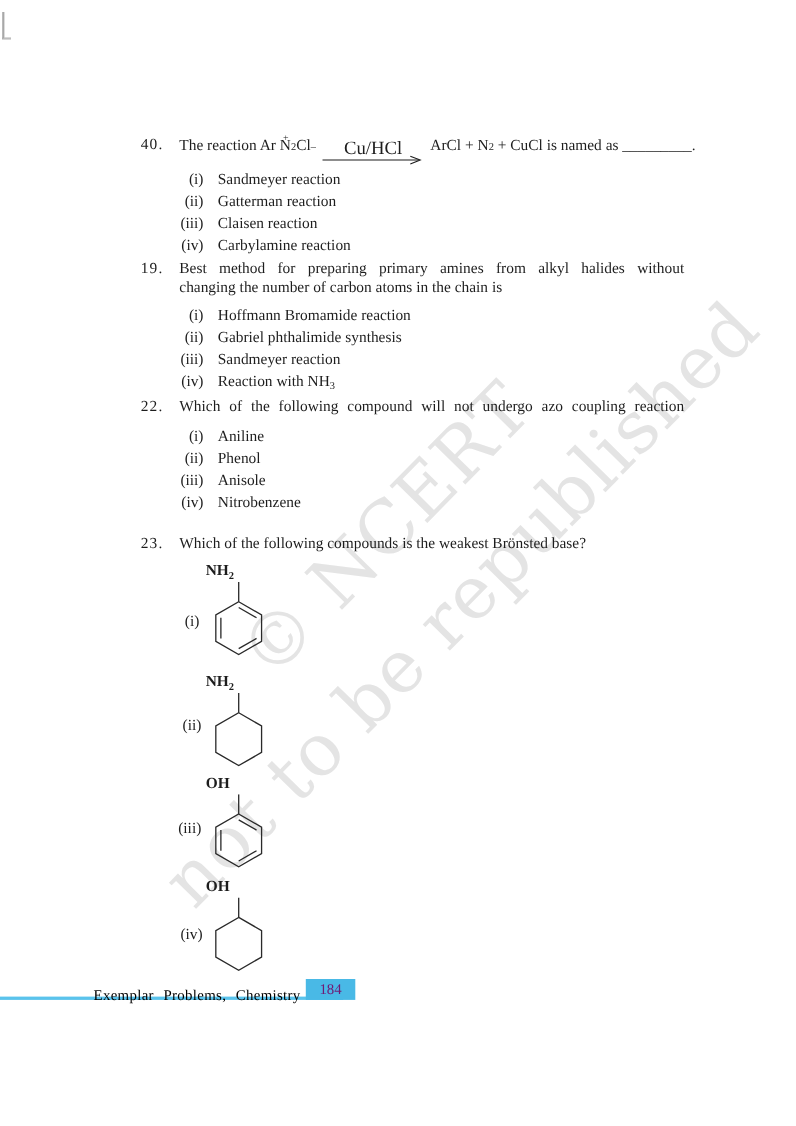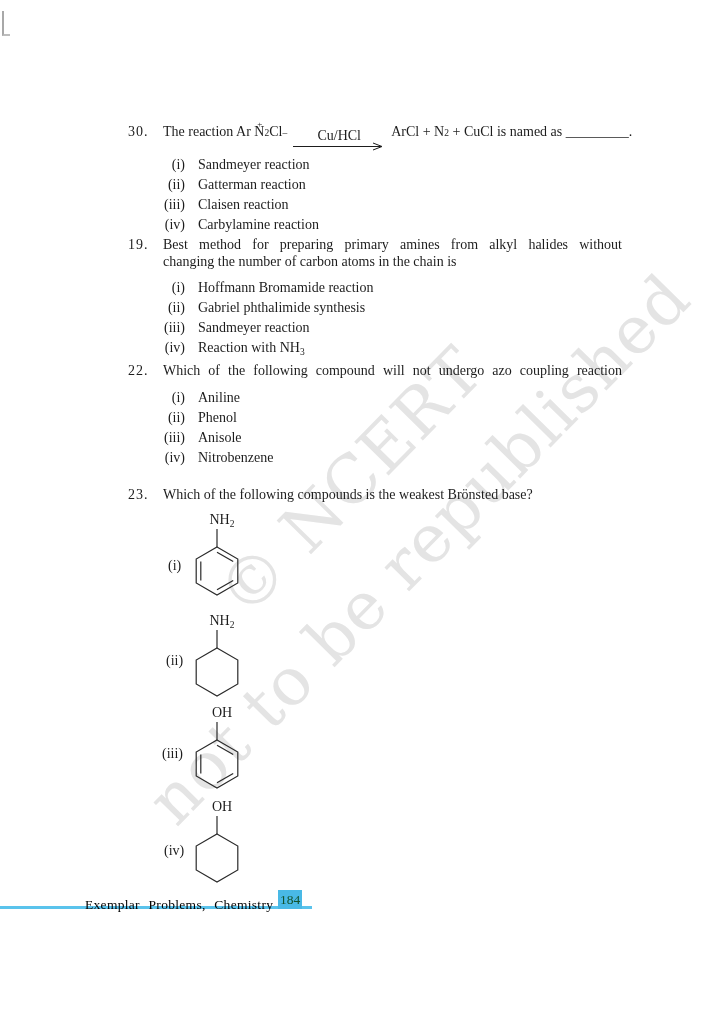--- a/index.html
+++ b/index.html
@@ -35,54 +35,54 @@
   .opt-label { margin-left:13px; }
   .sb { font-size:9.5px; vertical-align:-3px; }
   .sp { font-size:9.5px; vertical-align:5px; }
 
   
   .formula { display:flex; align-items:baseline; white-space:pre; }
   .n-plus { position:relative; display:inline-block; }
   .n-plus .above { position:absolute; top:-8px; left:3px; font-size:9px; }
   .rxn-arrow { display:inline-flex; flex-direction:column; align-items:center;
     margin:0 6px; transform:translateY(4px); }
-  .rxn-label { font-size:14px; line-height:13px; padding:0 4px; }
+  .rxn-label { font-size:17px; line-height:13px; padding:0 4px; }
   .arrow-svg { display:block; }
 
   
   .s-marker { position:absolute; font-size:14px; }
-  .subst { position:absolute; left:187px; width:70px; text-align:center; line-height:17px; }
+  .subst { position:absolute; left:187px; width:70px; line-height:17px;font-weight:bold; }
   .ring-svg { position:absolute; left:182px; }
   .ring-svg line, .ring-svg polygon, .ring-svg polyline {
     stroke:#2a2a2a; stroke-width:1.2; fill:none; }
 
   
   .footer-rule { position:absolute; left:0; top:906px; width:312px; height:3px; background:#5ac3ec; }
   .footer-title { position:absolute; left:85px; top:897px; font-size:13.5px;
     color:#000000; word-spacing:5px; letter-spacing:0.3px; }
-  .page-badge { position:absolute; left:278px; top:890px; width:24px; height:19px;
-    background:#49b9e6; color:#14532d; font-size:13.5px; text-align:center; line-height:19px; }
+  .page-badge { position:absolute; left:278px; top:890px; width:45px; height:19px;
+    background:#49b9e6; color:#701a75; font-size:13.5px; text-align:center; line-height:19px; }
 </style>
 </head>
 <body>
 
 <div class="page">
 
   <div class="watermark">
     <div>© NCERT</div>
     <div>not to be republished</div>
   </div>
 
   <div class="content">
 
     <div class="artifact"></div>
 
     <div class="q" style="top:124px">
       <div class="qrow">
-        <span class="qnum">30.</span>
+        <span class="qnum">40.</span>
         <span class="formula">
           <span>The reaction Ar </span>
           <span class="n-plus"><span class="above">+</span><span>N</span></span><span class="sb">2</span><span>Cl</span><span class="sp">–</span>
           <span class="rxn-arrow">
             <span class="rxn-label">Cu/HCl</span>
             <svg class="arrow-svg" width="92" height="9">
               <line x1="0" y1="4.5" x2="88" y2="4.5" stroke="#1d1d1d" stroke-width="1"></line>
               <polyline points="80,1 89,4.5 80,8" fill="none" stroke="#1d1d1d" stroke-width="1"></polyline>
             </svg>
           </span>

